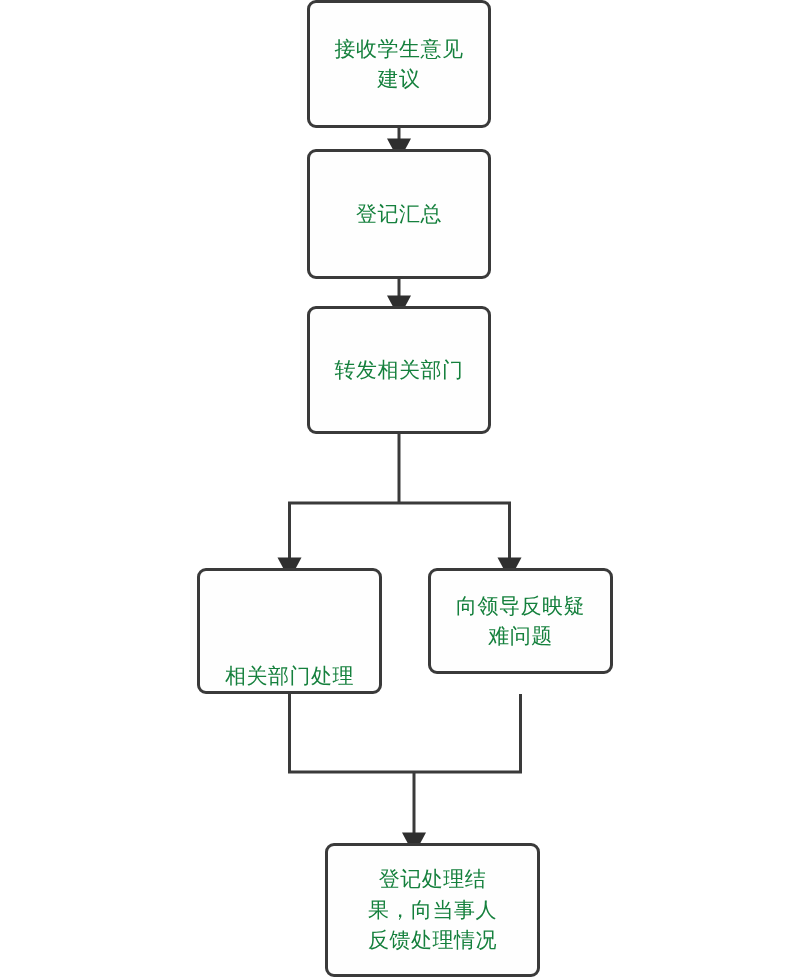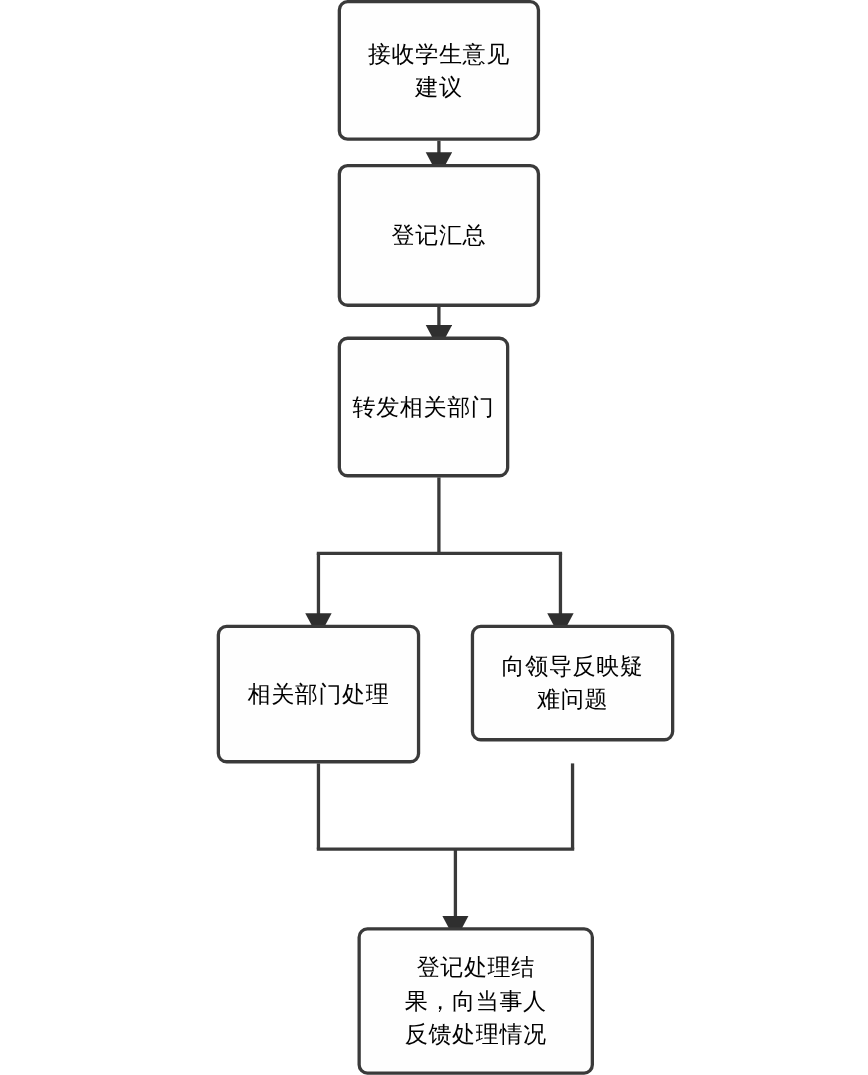--- a/index.html
+++ b/index.html
@@ -32,33 +32,33 @@
     box-sizing: border-box;
     background: #fefefe;
     border: 3px solid #3a3a3a;
     border-radius: 9px;
     display: flex;
     align-items: center;
     justify-content: center;
     text-align: center;
   }
   .node .node-label {
-    color: #000000;
+    color: #15803d;
     font-size: 21px;
     line-height: 1.45;
     letter-spacing: 0.5px;
     white-space: pre-line;
     padding: 0 10px;
     font-weight: 400;
   }
   
   #node-receive   { left: 307px; top: 0px;   width: 184px; height: 128px; border-top-left-radius: 9px; border-top-right-radius: 9px;}
   #node-register  { left: 307px; top: 149px; width: 184px; height: 130px; justify-content: center; }
-  #node-forward   { left: 307px; top: 306px; width: 156px; height: 128px; }
-  #node-dept      { left: 197px; top: 568px; width: 185px; height: 126px; }
+  #node-forward   { left: 307px; top: 306px; width: 184px; height: 128px; }
+  #node-dept      { left: 197px; top: 568px; width: 185px; height: 126px; align-items: flex-end; }
   #node-leader    { left: 428px; top: 568px; width: 185px; height: 106px; }
   #node-result    { left: 325px; top: 843px; width: 215px; height: 134px; }
 </style>
 </head>
 <body>
 
 <div id="flow-root">
 
   <svg class="edges" viewBox="0 0 789 977">
     <defs>

